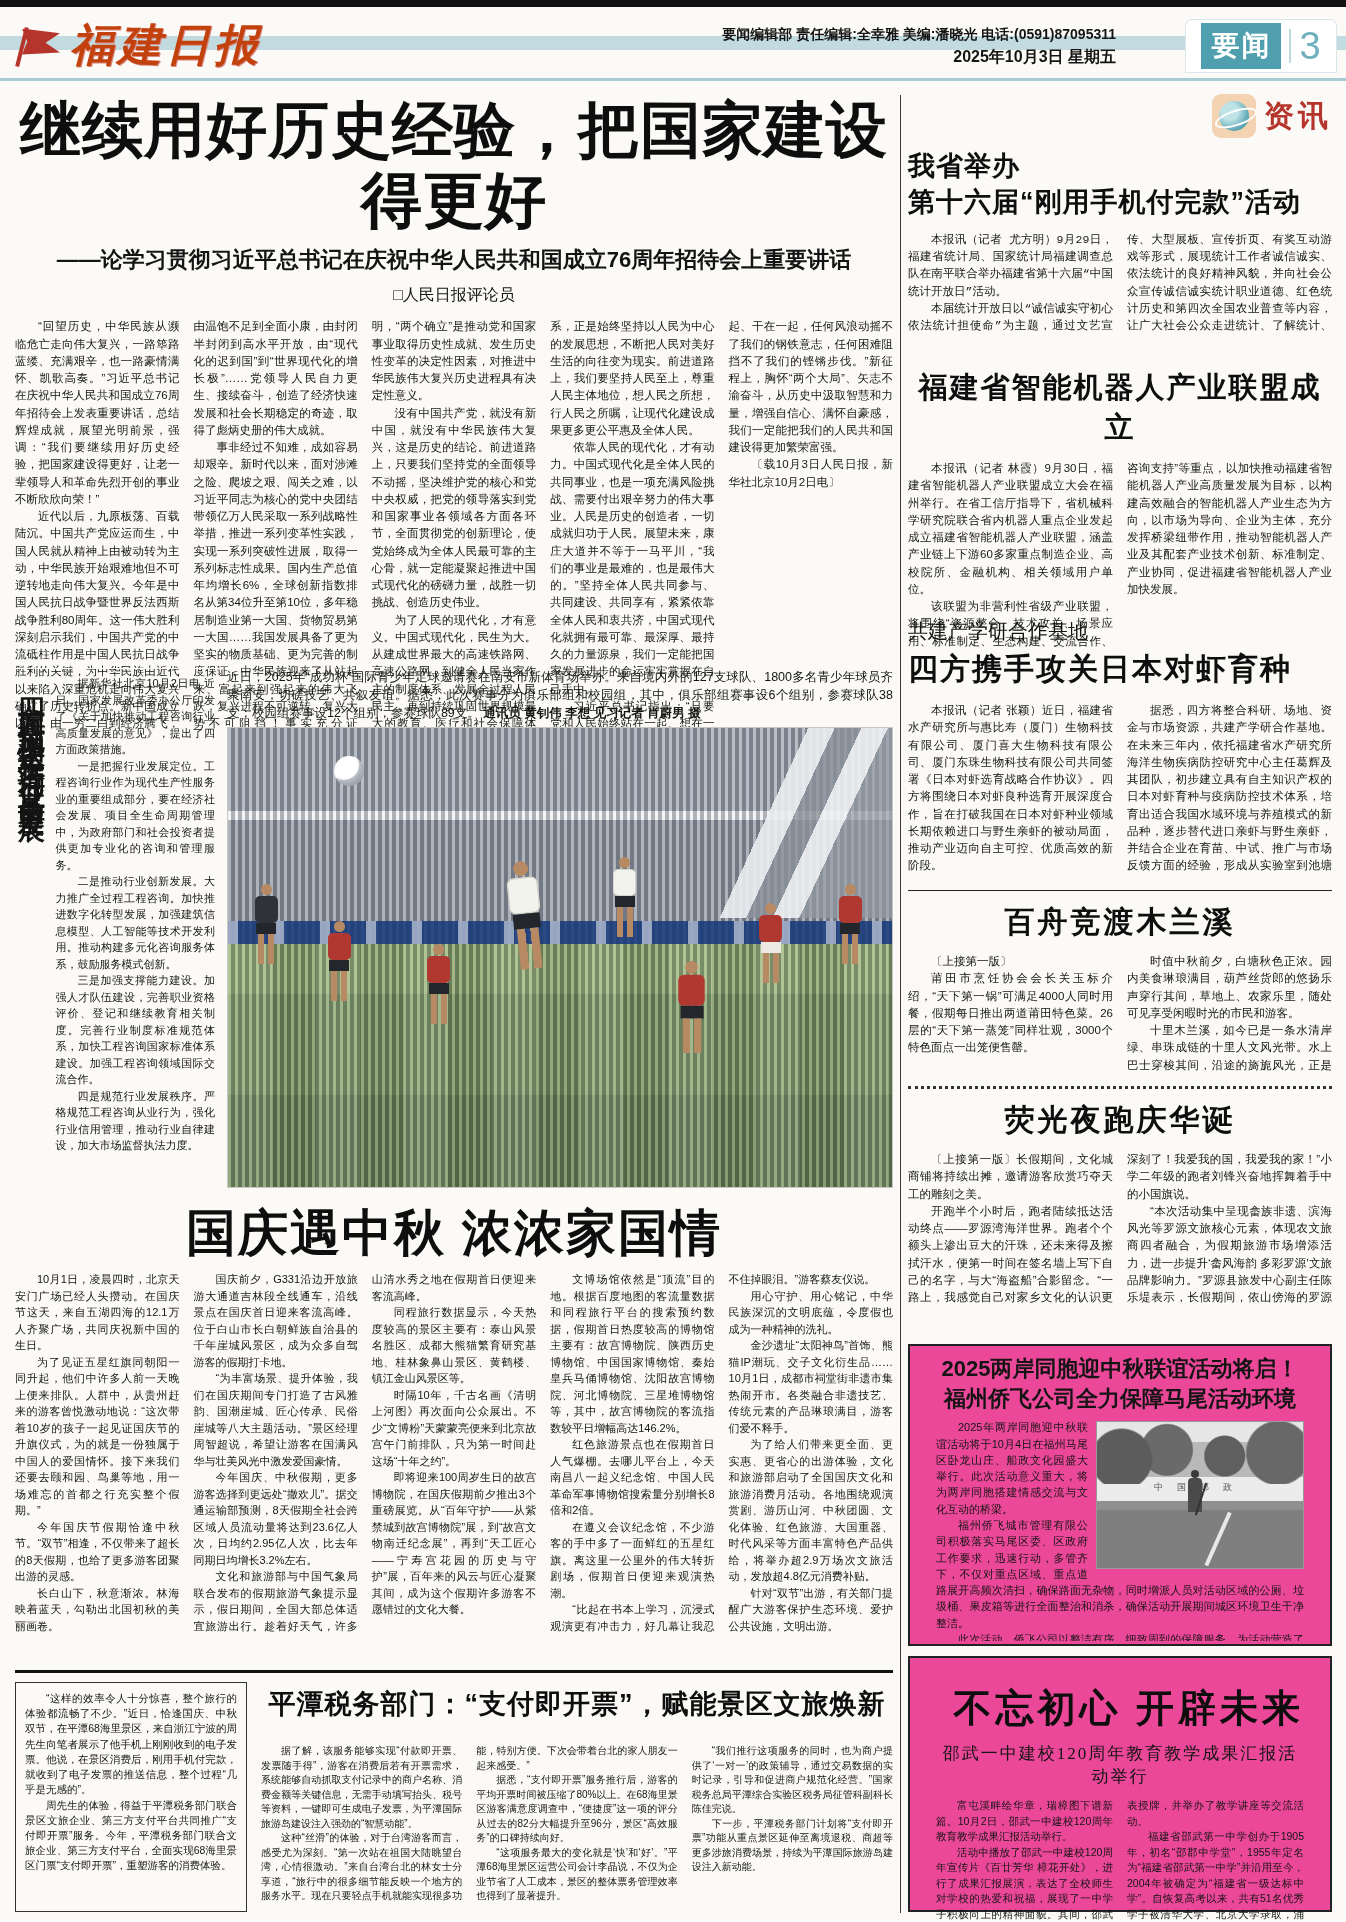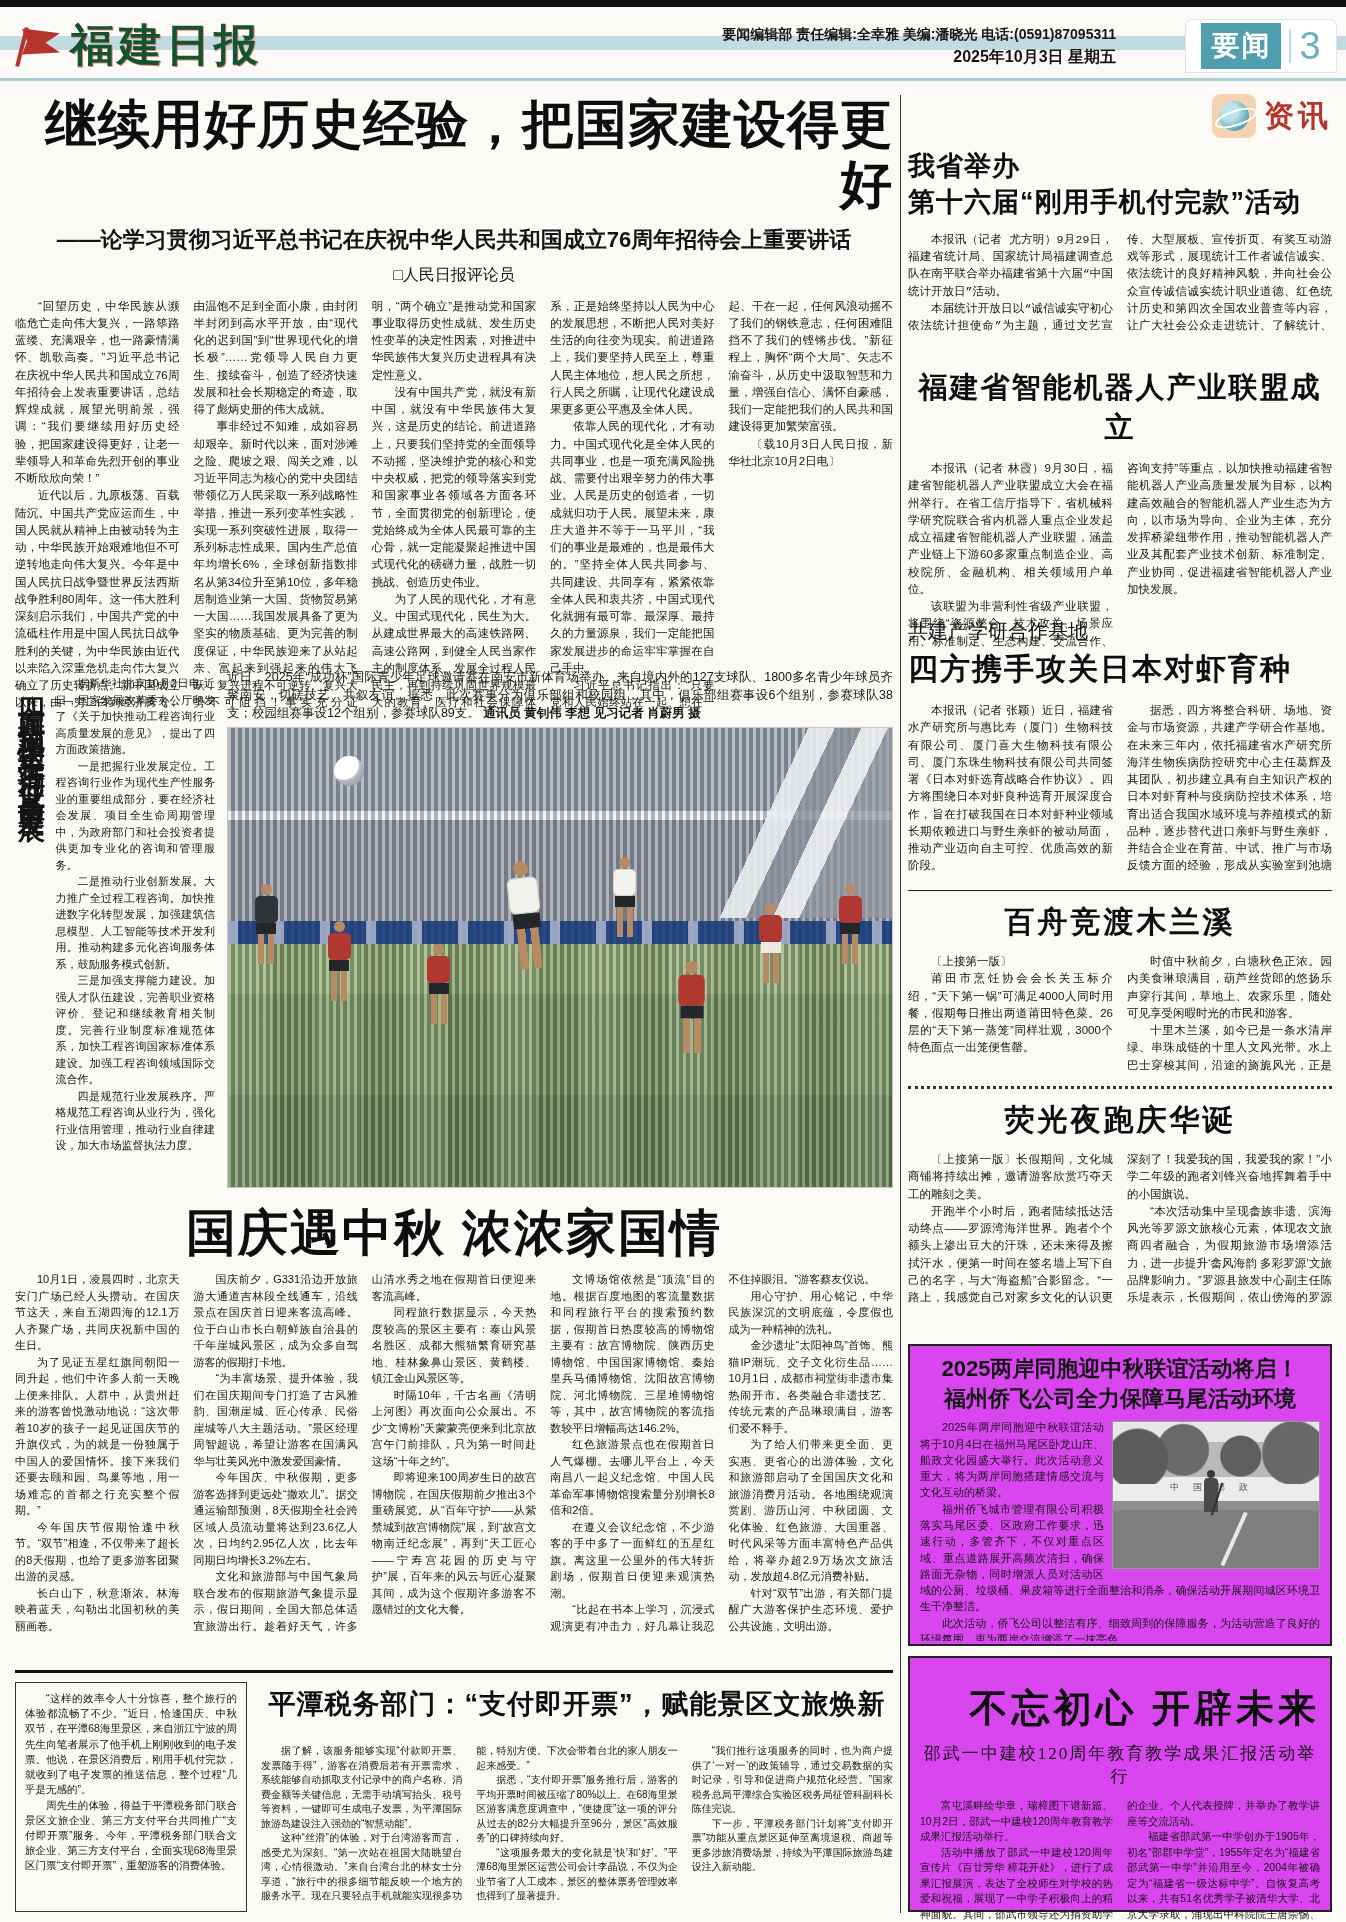--- a/index.html
+++ b/index.html
@@ -9,39 +9,39 @@
 
   
   .topbar { position:absolute; left:0; top:0; width:100%; height:7px; background:#111; }
   .tealband { position:absolute; left:0; top:36px; width:100%; height:14px; background:#c2dbe0; }
   .tealrule { position:absolute; left:0; top:78px; width:100%; height:3px; background:#a9ccd4; }
   .masthead { position:absolute; left:18px; top:16px; display:flex; align-items:center; gap:6px; }
   .flag-icon { width:46px; height:46px; position:relative; }
   .flag-icon:before { content:""; position:absolute; left:4px; top:6px; width:38px; height:26px;
       background:#b5342c; clip-path:polygon(0 0,100% 18%,62% 55%,100% 92%,0 100%,14% 50%); }
   .flag-icon:after { content:""; position:absolute; left:2px; top:4px; width:4px; height:40px; background:#b5342c; transform:rotate(14deg); }
-  .masthead-title { font-size:44px; font-weight:900; color:#14532d; letter-spacing:4px;
+  .masthead-title { font-size:44px; font-weight:900; color:#c2410c; font-style:italic; letter-spacing:4px;
       text-shadow:1px 1px 0 #d98a84; }
   .header-info { position:absolute; right:230px; top:24px; text-align:right; line-height:1.5; }
   .header-info .l1 { font-size:14px; font-weight:700; }
   .header-info .l2 { font-size:16px; font-weight:700; }
   .page-badge { position:absolute; right:10px; top:20px; width:150px; height:52px; background:#fff;
       border-radius:6px 6px 0 0; box-shadow:0 0 0 1px #d9e6ea; display:flex; align-items:center; justify-content:center; gap:8px; }
   .badge-teal { background:#4f9fae; color:#fff; font-size:28px; font-weight:900; padding:4px 10px; letter-spacing:2px; }
   .badge-sep { width:2px; height:34px; background:#bfd9df; }
   .badge-num { font-size:38px; color:#6fb0bd; font-weight:400; }
 
   
   .vdivider { position:absolute; left:900px; top:95px; height:1818px; width:1px; background:#3a3a3a; }
   .para { text-indent:2em; text-align:justify; margin:0; }
   h1,h2,h3,h4 { font-weight:900; color:#0e0e0e; }
 
   
   .editorial { position:absolute; left:15px; top:95px; width:878px; }
-  .editorial h1 { font-size:52px; text-align:right; letter-spacing:1px; line-height:1.15; }
+  .editorial h1 { font-size:61px; text-align:center; letter-spacing:1px; line-height:1.15; }
   .editorial .subhead { font-size:22px; font-weight:700; text-align:center; margin-top:10px; }
   .editorial .byline { font-size:16px; text-align:center; margin-top:10px; }
   .editorial .body { margin-top:12px; column-count:5; column-gap:14px; column-fill:auto;
       height:420px; overflow:hidden; font-size:11.5px; line-height:1.5; }
 
   
   .midband { position:absolute; left:15px; top:668px; width:878px; height:520px; display:flex; gap:12px; }
   .consult { width:200px; display:flex; gap:8px; border-top:1px solid #fbfaf6; }
   .consult .vhead { writing-mode:vertical-rl; text-orientation:upright; font-size:27px; font-weight:900;
       letter-spacing:7px; line-height:1.2; padding-top:8px; }
@@ -115,21 +115,21 @@
   .r-shrimp .rbody { margin-top:12px; height:196px; }
   .rule-solid { position:absolute; left:0; top:800px; width:424px; border-top:1px solid #222; }
   .r-boat { top:812px; }
   .r-boat h3 { font-size:30px; text-align:center; letter-spacing:3px; }
   .r-boat .rbody { margin-top:10px; height:136px; }
   .rule-dotted { position:absolute; left:0; top:996px; width:424px; border-top:3px dotted #333; }
   .r-run { top:1010px; }
   .r-run h3 { font-size:30px; text-align:center; letter-spacing:3px; }
   .r-run .rbody { margin-top:10px; height:168px; }
 
-  .adbox { position:absolute; left:0; width:424px; border:2px solid #222; padding:8px 10px; background:#d946ef; }
+  .adbox { position:absolute; left:0; width:424px; border:2px solid #222; padding:8px 26px; background:#ec4899; }
   .box-qiaofei { top:1254px; height:302px; }
   .box-qiaofei .t1, .box-qiaofei .t2 { font-size:22px; font-weight:900; text-align:center; line-height:1.35; }
   .box-qiaofei .bodywrap { margin-top:6px; font-size:11px; line-height:1.48; overflow:hidden; height:222px; text-align:justify; }
   .qf-photo { float:right; width:208px; height:148px; margin:2px 0 4px 8px; position:relative; overflow:hidden; border:1px solid #999;
       background:linear-gradient(180deg, #e6e6e6 0 14%, #b9b9b9 14% 38%, #ececec 38% 54%, #8f8f8f 54% 60%, #7f7f7f 60% 100%); }
   .qf-photo .trees { position:absolute; left:0; top:0; width:100%; height:42%;
       background:radial-gradient(circle at 12% 60%, #5c5c5c 0 16%, rgba(0,0,0,0) 17%),
                  radial-gradient(circle at 34% 45%, #6a6a6a 0 18%, rgba(0,0,0,0) 19%),
                  radial-gradient(circle at 62% 55%, #5f5f5f 0 15%, rgba(0,0,0,0) 16%),
                  radial-gradient(circle at 88% 50%, #686868 0 17%, rgba(0,0,0,0) 18%); }

